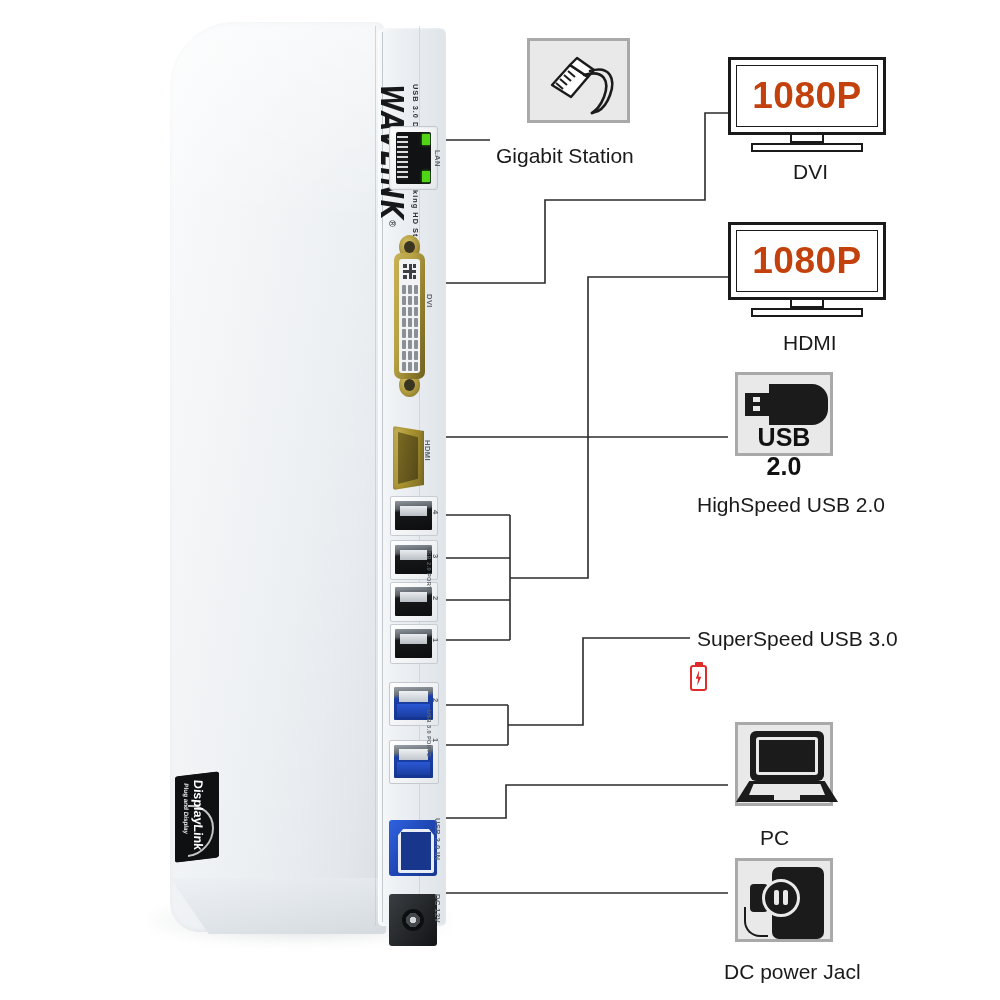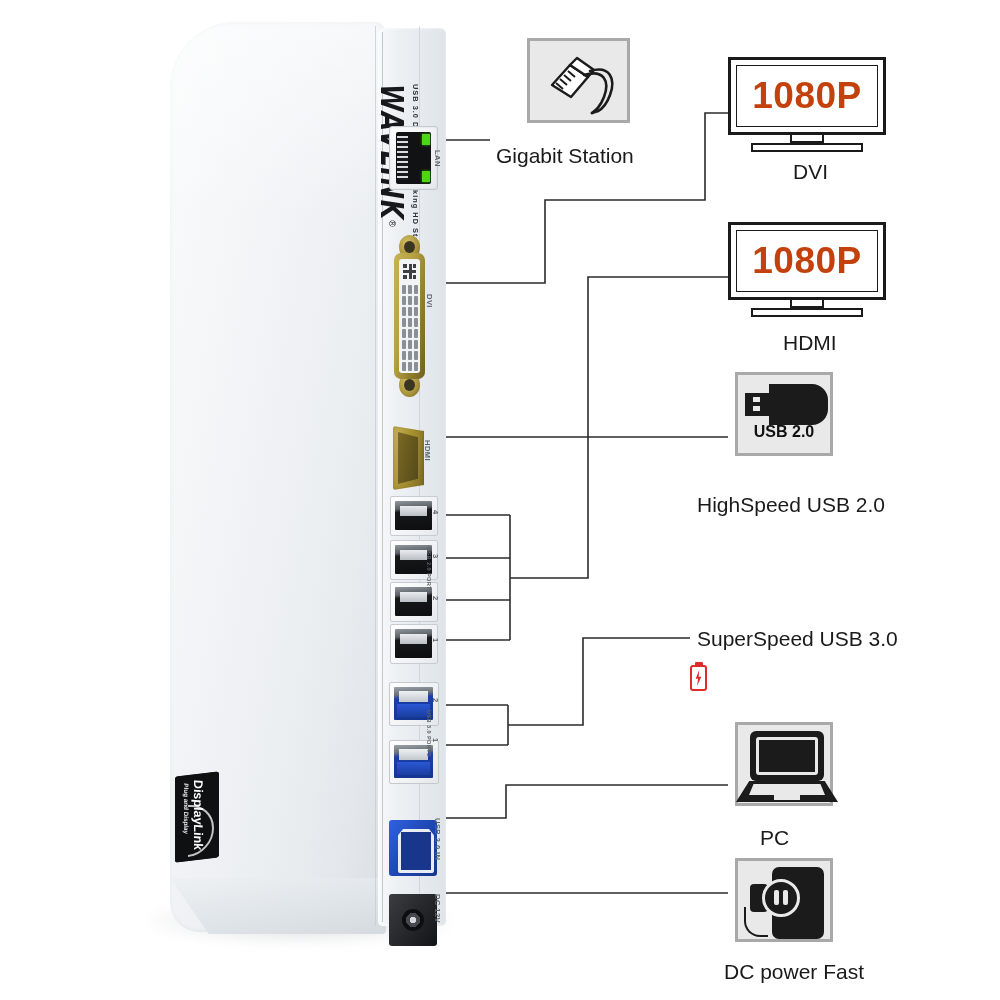--- a/index.html
+++ b/index.html
@@ -459,21 +459,21 @@
     position: absolute;
     left: 24px; top: 0;
     width: 59px; height: 41px;
     background: #1b1b1b;
     border-radius: 0 16px 16px 0;
   }
   .usb-cap {
     position: absolute;
     left: 0; right: 0;
     text-align: center;
-    font-size: 16px;
+    font-size: 25px;
     font-weight: 700;
     color: #111;
     font-family: "Liberation Sans", sans-serif;
   }
 
   
   .laptop { position: absolute; }
   .laptop .lid {
     position: absolute;
     left: 14px; top: 0;
@@ -833,15 +833,15 @@
       <div class="socket"></div>
       <div class="stem"></div>
       <div class="bar"></div>
       <div class="head">
         <i class="p1"></i>
           <i class="p2"></i>
       </div>
       <div class="cord"></div>
     </div>
   </div>
-  <div class="caption" style="left:724px; top:960px;">DC power Fast</div>
+  <div class="caption" style="left:724px; top:960px;">DC power Jacl</div>
 
 </div>
 
 </body></html>

